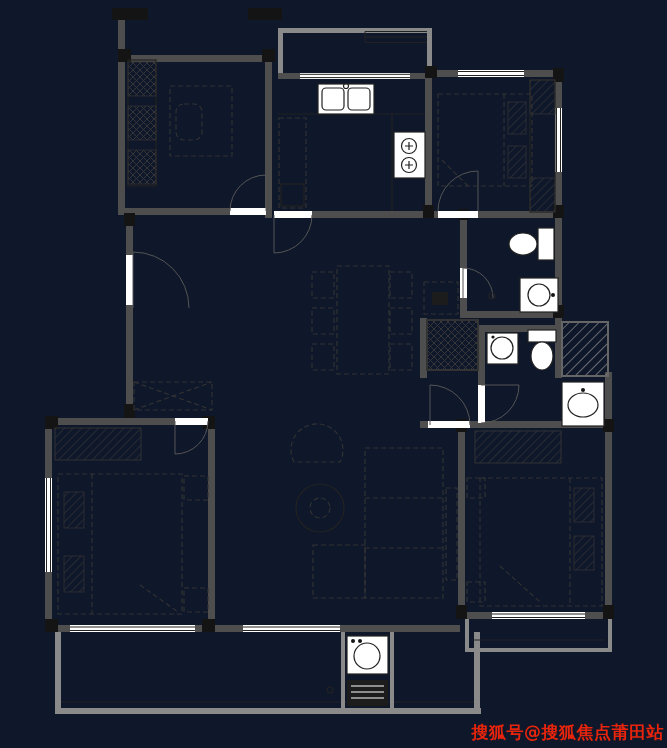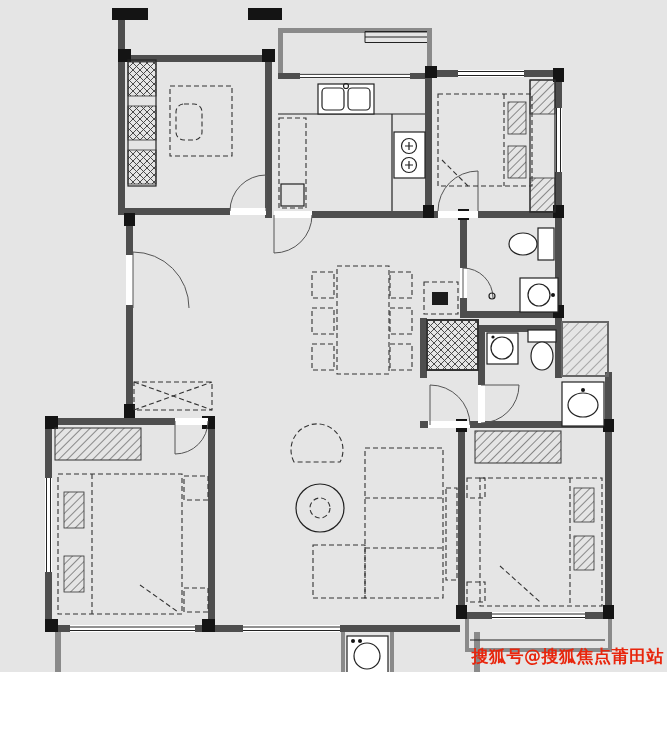--- a/index.html
+++ b/index.html
@@ -1,16 +1,16 @@
 <!DOCTYPE html>
 <html><head>
 <meta charset="utf-8">
 <style>
   html,body{margin:0;padding:0;background:#ffffff;}
-  .stage{position:relative;width:667px;height:672px;background:#e5e5e5;overflow:hidden;
+  .stage{position:relative;width:667px;height:748px;background:#0f172a;overflow:hidden;
          font-family:"DejaVu Sans",sans-serif;}
   .wall{fill:#4e4e4e;}
   .col{fill:#141414;}
   .balc{fill:#8a8a8a;}
   .thin{fill:none;stroke:#222;stroke-width:1.2;}
   .thinf{fill:#fff;stroke:#222;stroke-width:1.2;}
   .dash{fill:none;stroke:#333;stroke-width:1.1;stroke-dasharray:5 3;}
   .door{fill:none;stroke:#555;stroke-width:1;}
   .win{stroke:#222;stroke-width:1;fill:none;}
   .gapw{fill:#fff;}

